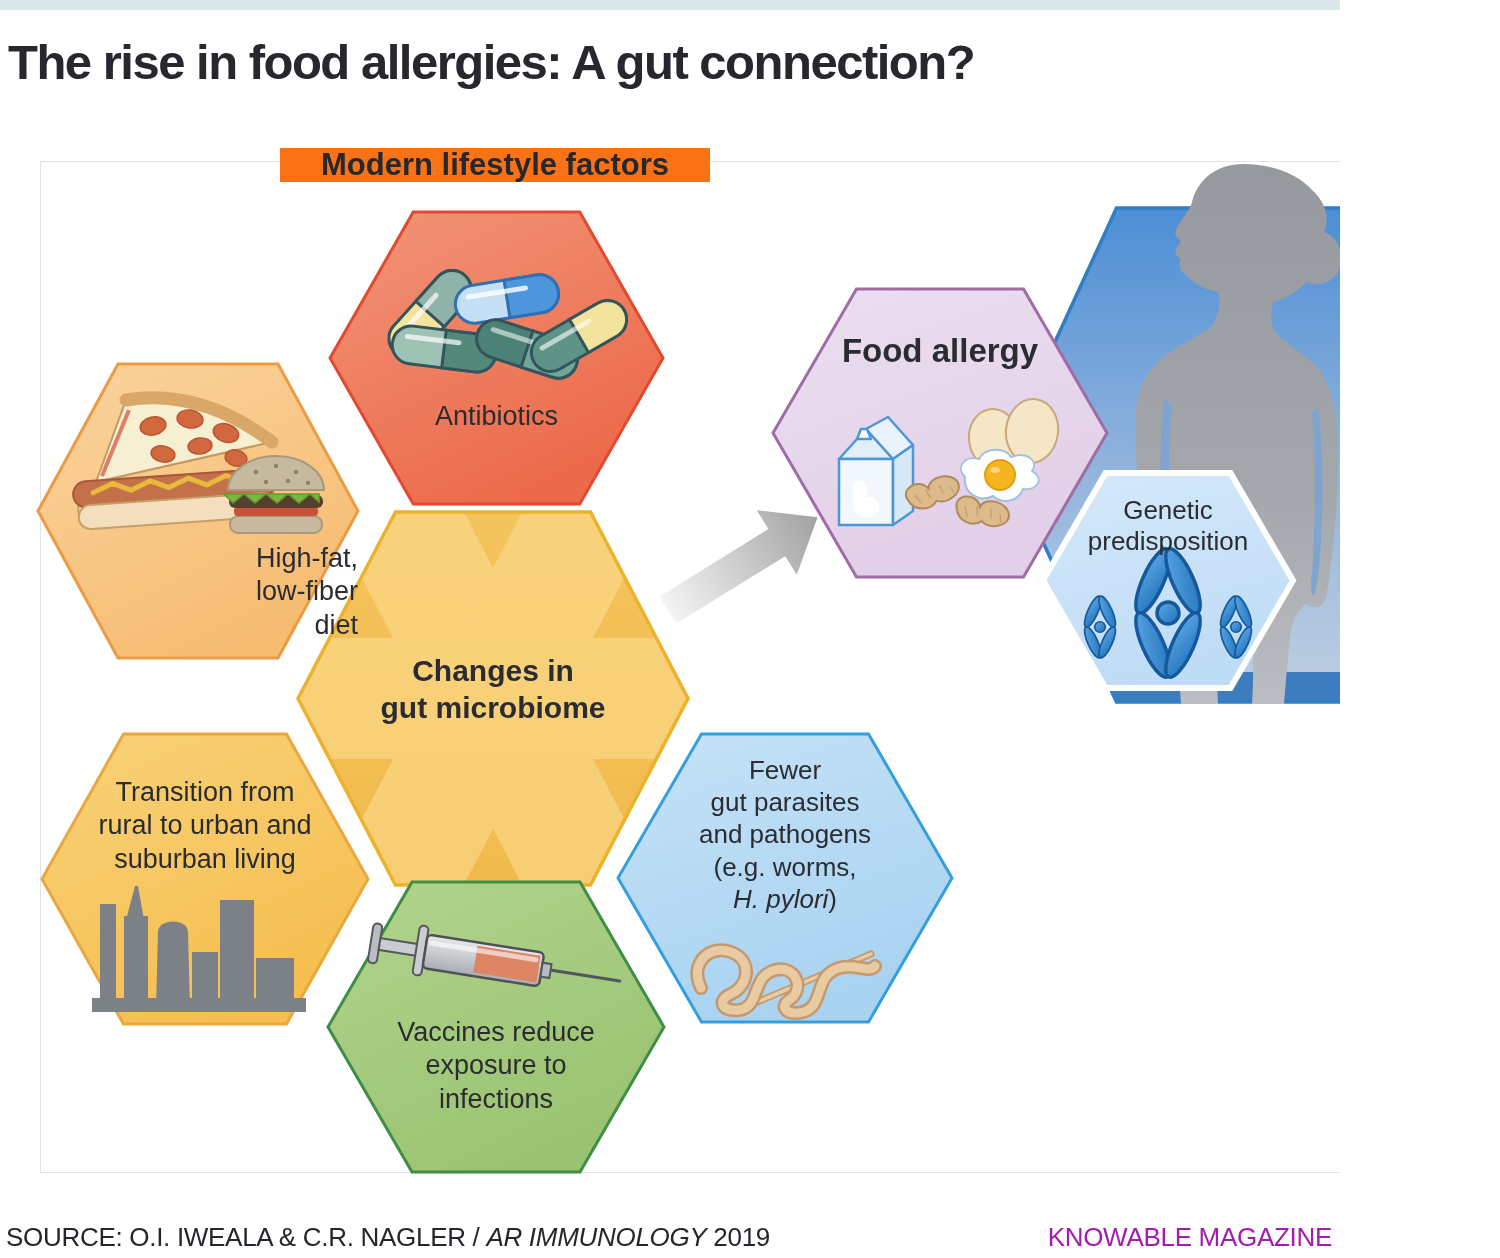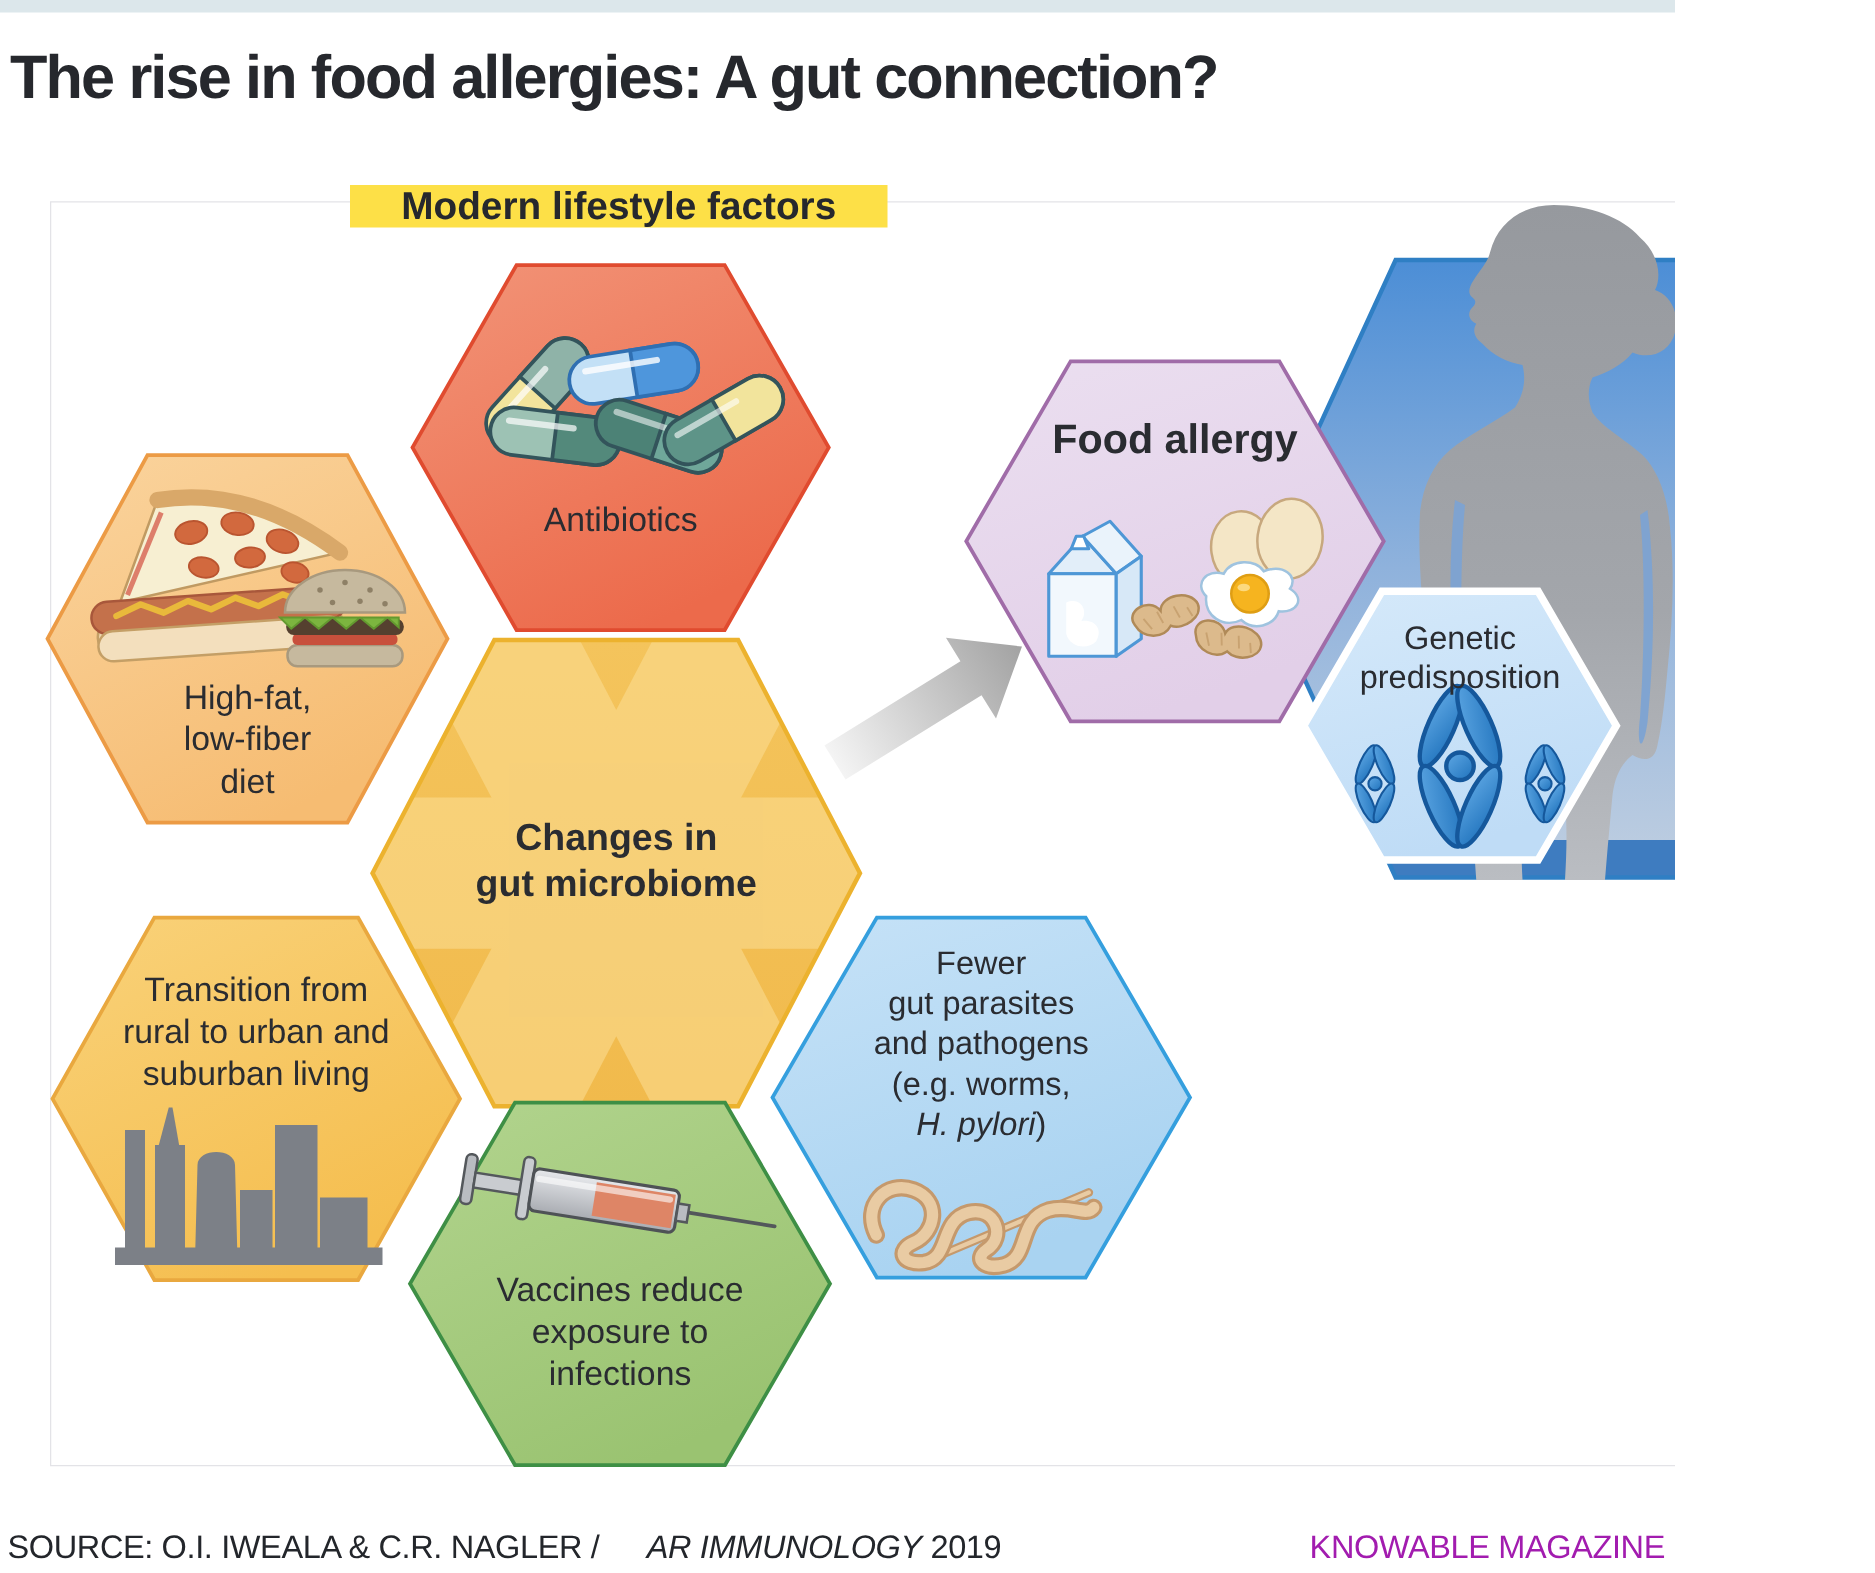--- a/index.html
+++ b/index.html
@@ -13,21 +13,21 @@
   .page-title {
     position:absolute; left:8px; top:34px; width:1480px;
     font-size:49px; font-weight:700; letter-spacing:-1.5px; color:#26282D;
   }
   .frame {
     position:absolute; left:40px; top:161px; width:1420px; height:1012px;
     border:1px solid #E3E3E7; background:#ffffff;
   }
   .section-label {
     position:absolute; left:280px; top:148px; width:430px; text-align:center;
-    font-size:31px; font-weight:700; color:#26282D; background:#fde047; line-height:1.1;
+    font-size:31px; font-weight:700; color:#26282D; background:#f97316; line-height:1.1;
     z-index:6;
   }
   .hex { position:absolute; }
   .hex > svg { position:absolute; left:0; top:0; }
   .hex-label {
     position:absolute; left:0; right:0; text-align:center;
     font-size:27px; color:#2A2C31; line-height:1.24; white-space:pre-line; z-index:3;
   }
   .hex-label.bold { font-weight:700; }
   .hex-art { position:absolute; z-index:2; }
@@ -195,21 +195,21 @@
         <g fill="#8E8066">
           <circle cx="188" cy="86" r="2.2"></circle>
             <circle cx="208" cy="80" r="2.2"></circle>
             <circle cx="228" cy="86" r="2.2"></circle>
           <circle cx="198" cy="96" r="2.2"></circle>
             <circle cx="220" cy="95" r="2.2"></circle>
             <circle cx="240" cy="97" r="2.2"></circle>
         </g>
       </g>
     </svg>
-    <div class="hex-label" style="top:178px;">High-fat,
+    <div class="hex-label" style="top:178px;text-align:right;">High-fat,
 low-fiber
 diet</div>
   </div>
 
   <div class="hex" style="left:298px; top:512px; width:390px; height:373px;">
     <svg width="390" height="373">
       <defs>
         <linearGradient id="gGut" x1="0" y1="0" x2="0" y2="1">
           <stop offset="0" stop-color="#F4C45C"></stop>
           <stop offset="1" stop-color="#F1BA4C"></stop>
@@ -380,16 +380,16 @@
         </g>
       </defs>
       <use href="#chrom" transform="translate(100,62)"></use>
       <use href="#chrom" transform="translate(32,76) scale(0.48)"></use>
       <use href="#chrom" transform="translate(168,76) scale(0.48)"></use>
     </svg>
   </div>
 
   <div class="section-label">Modern lifestyle factors</div>
 
-  <div class="footer-source"><span>SOURCE: O.I. IWEALA &amp; C.R. NAGLER / </span><span style="font-style:italic;margin-left:31px;">AR IMMUNOLOGY</span><span> 2019</span></div>
+  <div class="footer-source"><span>SOURCE: O.I. IWEALA &amp; C.R. NAGLER / </span><span style="font-style:italic;">AR IMMUNOLOGY</span><span> 2019</span></div>
   <div class="footer-brand">KNOWABLE MAGAZINE</div>
 
 </div>
 
 </body></html>

